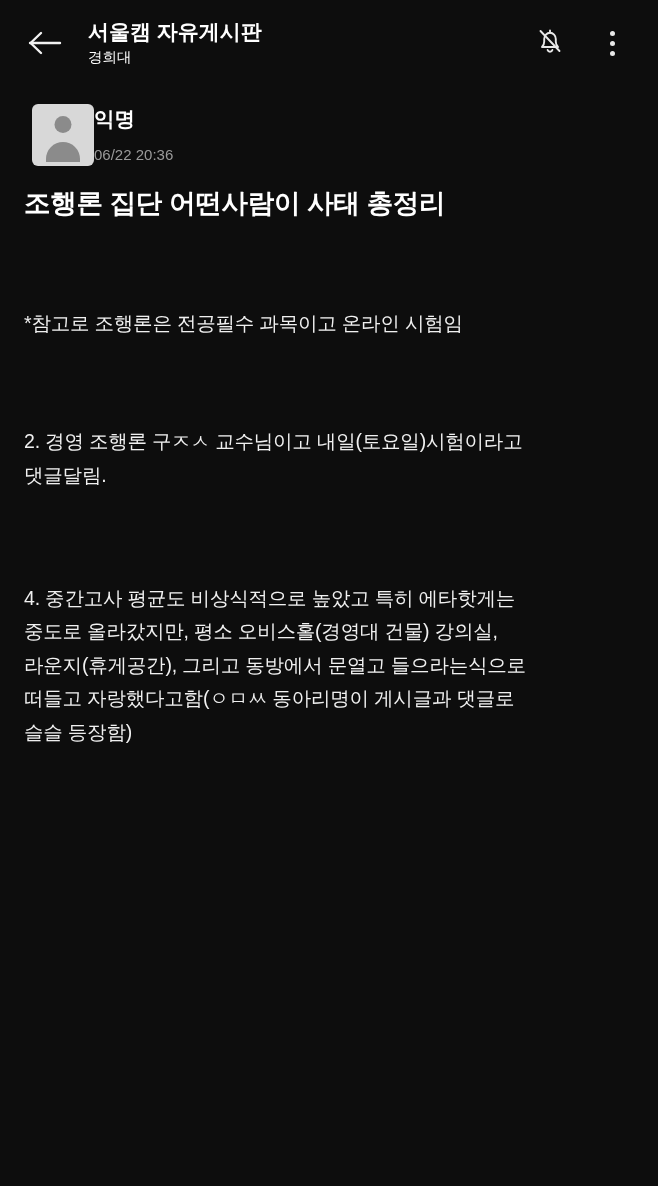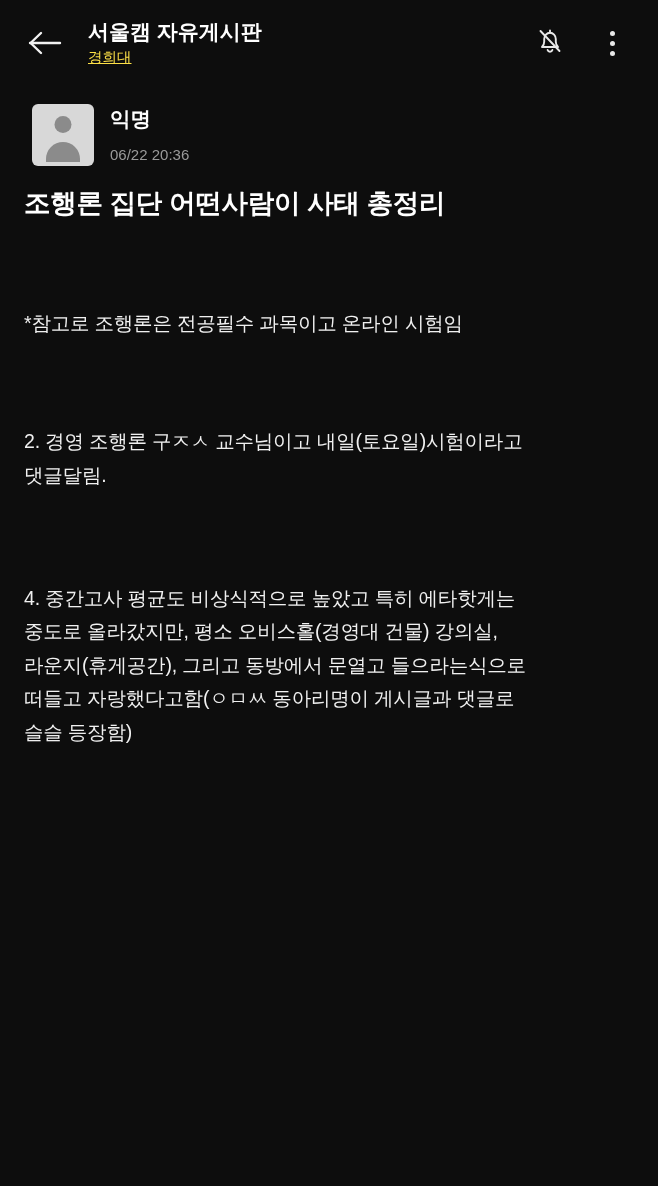--- a/index.html
+++ b/index.html
@@ -55,24 +55,23 @@
     font-size: 21px;
     font-weight: bold;
     color: #ffffff;
     line-height: 1.25;
     white-space: nowrap;
     overflow: hidden;
     text-overflow: ellipsis;
   }
   .board-sub {
     font-size: 14.5px;
-    color: #fde047;
+    color: #ffffff;
     margin-top: 4px;
     line-height: 1.2;
-    text-decoration: underline;
   }
   .top-actions {
     display: flex;
     align-items: center;
     gap: 14px;
     flex: 0 0 auto;
   }
   .icon-btn {
     width: 48px;
     height: 48px;
@@ -99,21 +98,20 @@
   
   .post {
     flex: 1 1 auto;
     overflow: hidden;
     padding: 18px 24px 0 24px;
     box-sizing: border-box;
   }
   .author-row {
     display: flex;
     align-items: center;
-    gap: 16px;
     margin-bottom: 20px;
     padding-left: 8px;
   }
   .avatar {
     width: 62px;
     height: 62px;
     border-radius: 6px;
     background: #d8d8d8;
     flex: 0 0 auto;
     display: flex;

